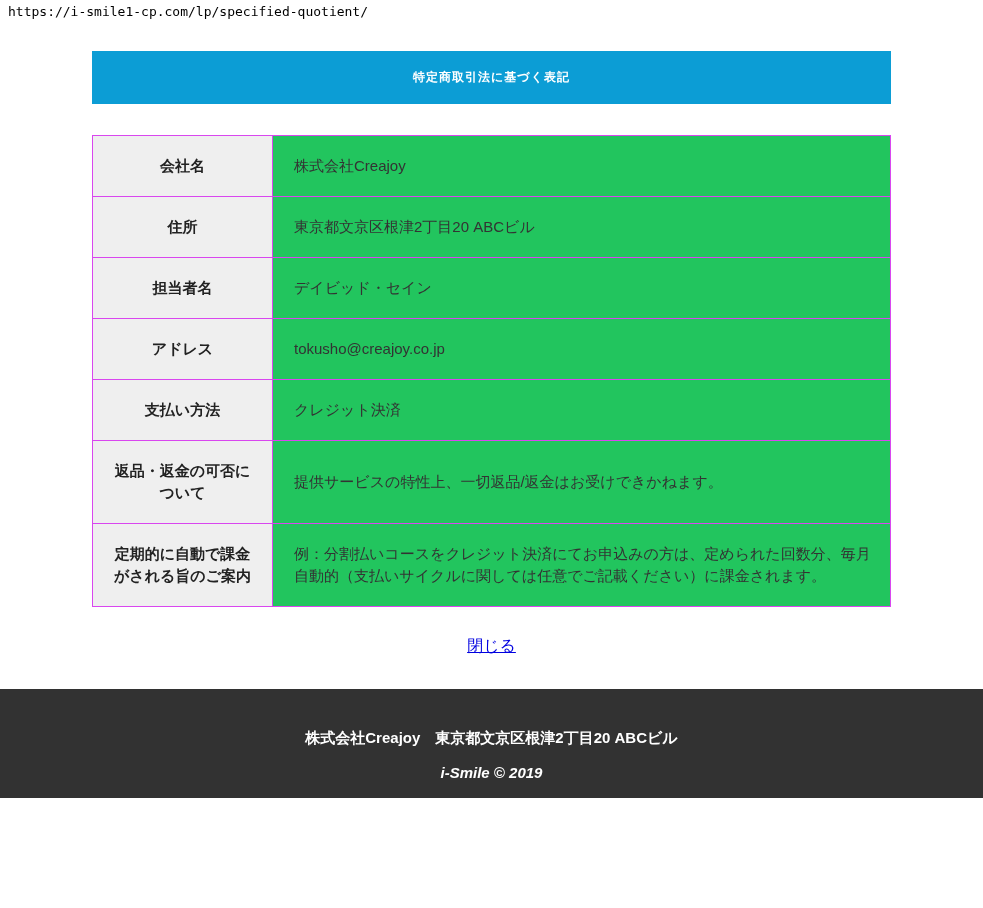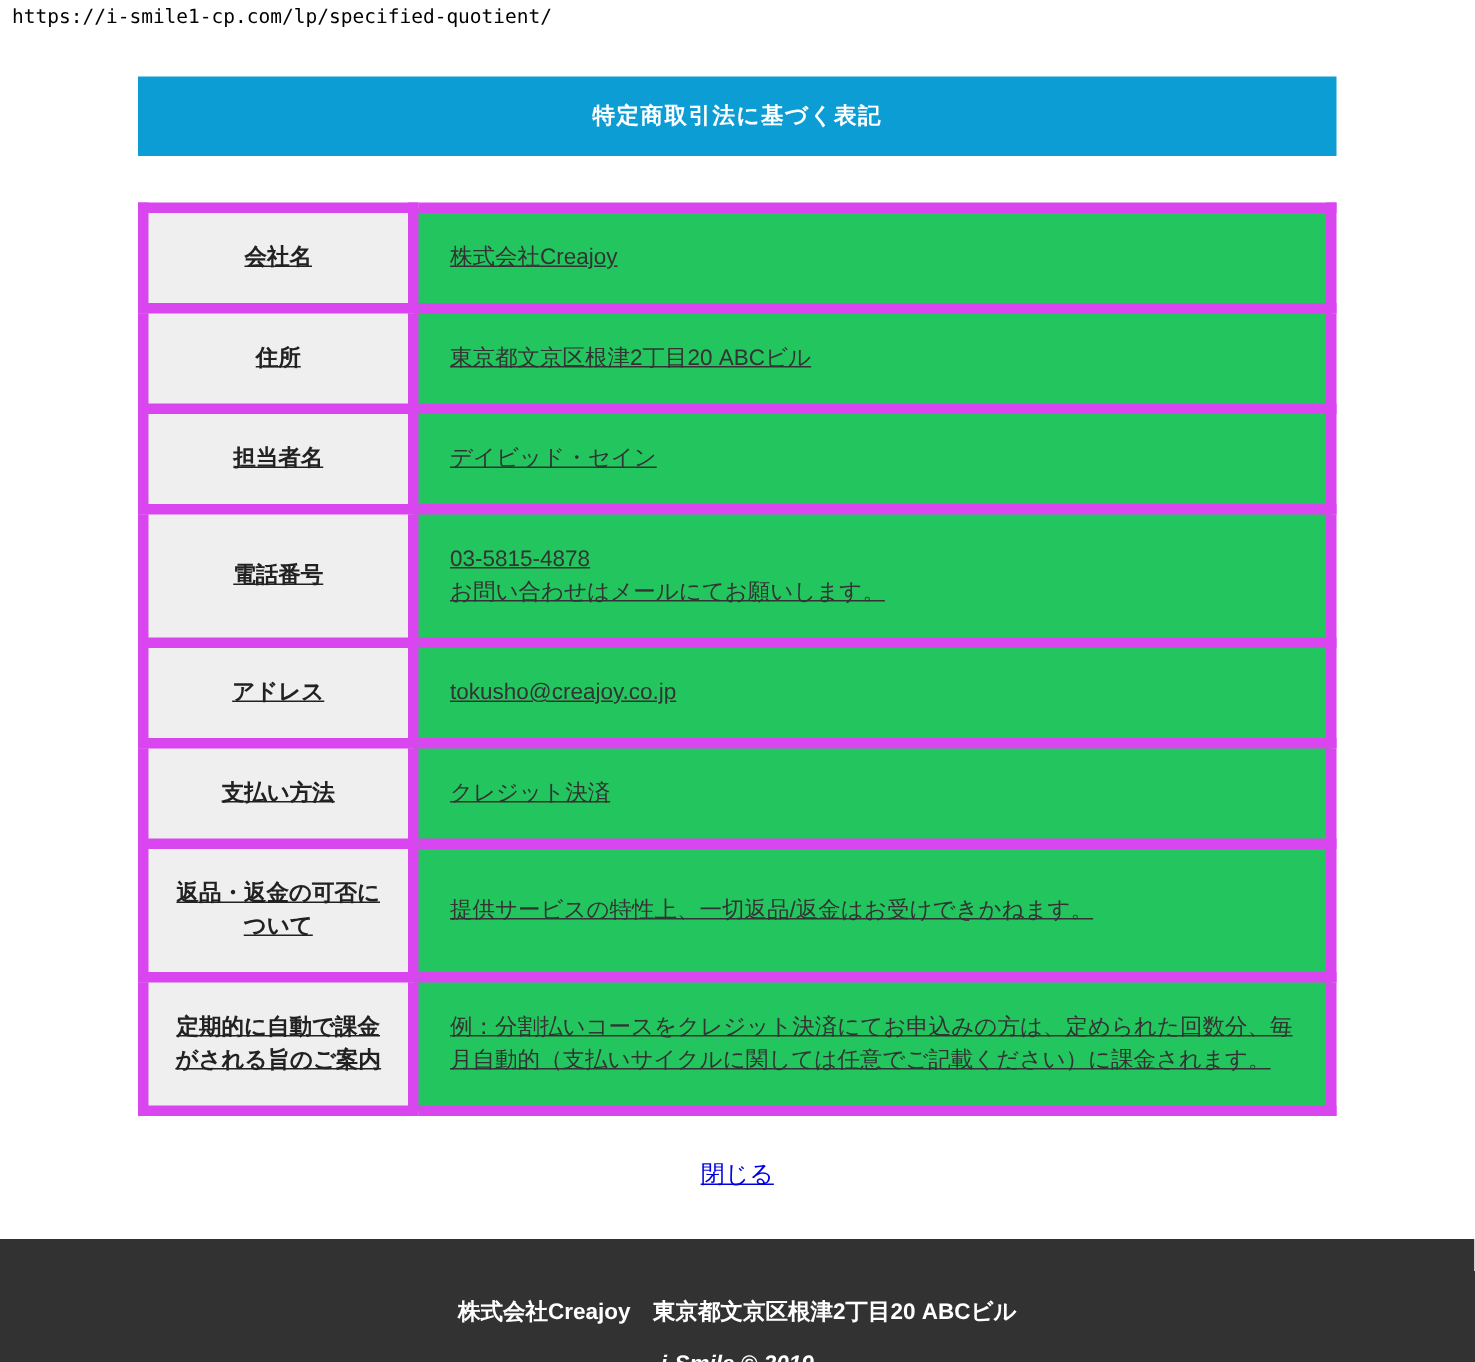--- a/index.html
+++ b/index.html
@@ -25,39 +25,38 @@
     width: 799px;
     height: 53px;
     margin: 31px auto 0 auto;
     background: #0c9dd5;
     display: flex;
     align-items: center;
     justify-content: center;
   }
   .banner h1 {
     color: #ffffff;
-    font-size: 15px;
+    font-size: 12px;
     font-weight: bold;
     letter-spacing: 1px;
   }
 
   
   .info-table {
     width: 799px;
     margin: 31px auto 0 auto;
     border-collapse: collapse;
     table-layout: fixed;
   }
   .info-table th, .info-table td {
-    border: 7px solid #d946ef;
+    border: 1px solid #d946ef;
     font-size: 15px;
     line-height: 22px;
     vertical-align: middle;
     white-space: pre-line;
-    text-decoration: underline;
   }
   .info-table th {
     width: 180px;
     background: #efefef;
     font-weight: bold;
     color: #222222;
     text-align: center;
     padding: 19px 10px;
   }
   .info-table td {
@@ -119,25 +118,20 @@
     </tr>
     <tr>
       <th>住所</th>
       <td>東京都文京区根津2丁目20 ABCビル</td>
     </tr>
     <tr>
       <th>担当者名</th>
       <td>デイビッド・セイン</td>
     </tr>
     <tr>
-      <th>電話番号</th>
-      <td>03-5815-4878
-お問い合わせはメールにてお願いします。</td>
-    </tr>
-    <tr>
       <th>アドレス</th>
       <td>tokusho@creajoy.co.jp</td>
     </tr>
     <tr>
       <th>支払い方法</th>
       <td>クレジット決済</td>
     </tr>
     <tr>
       <th>返品・返金の可否に
 ついて</th>

